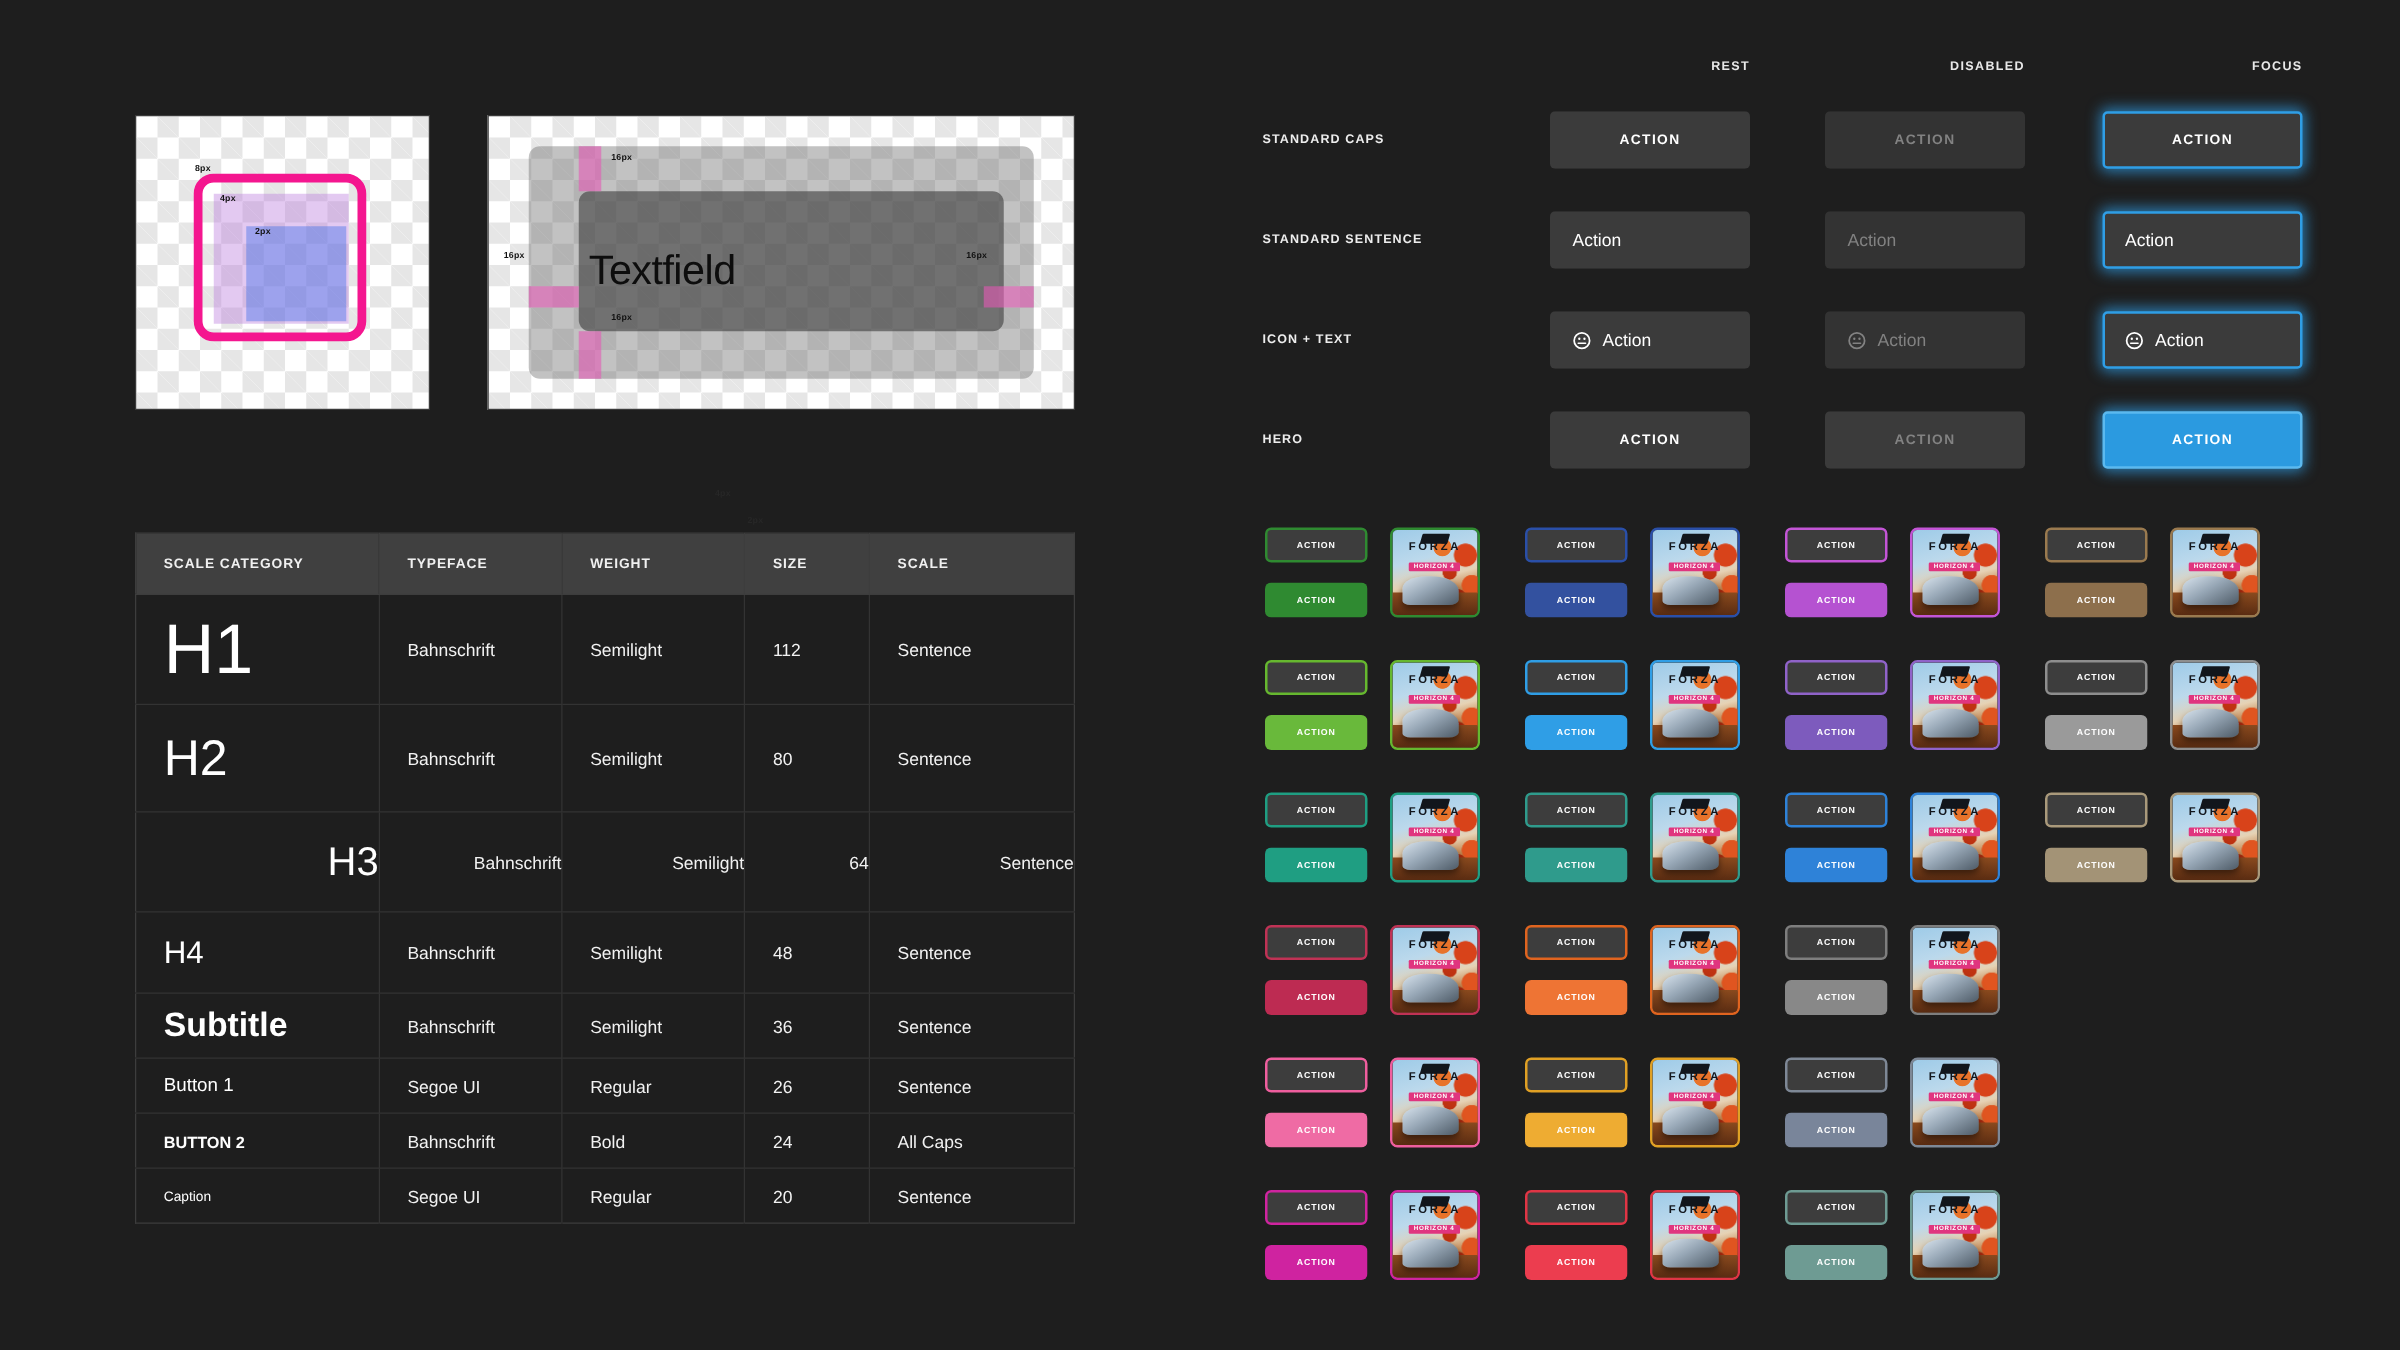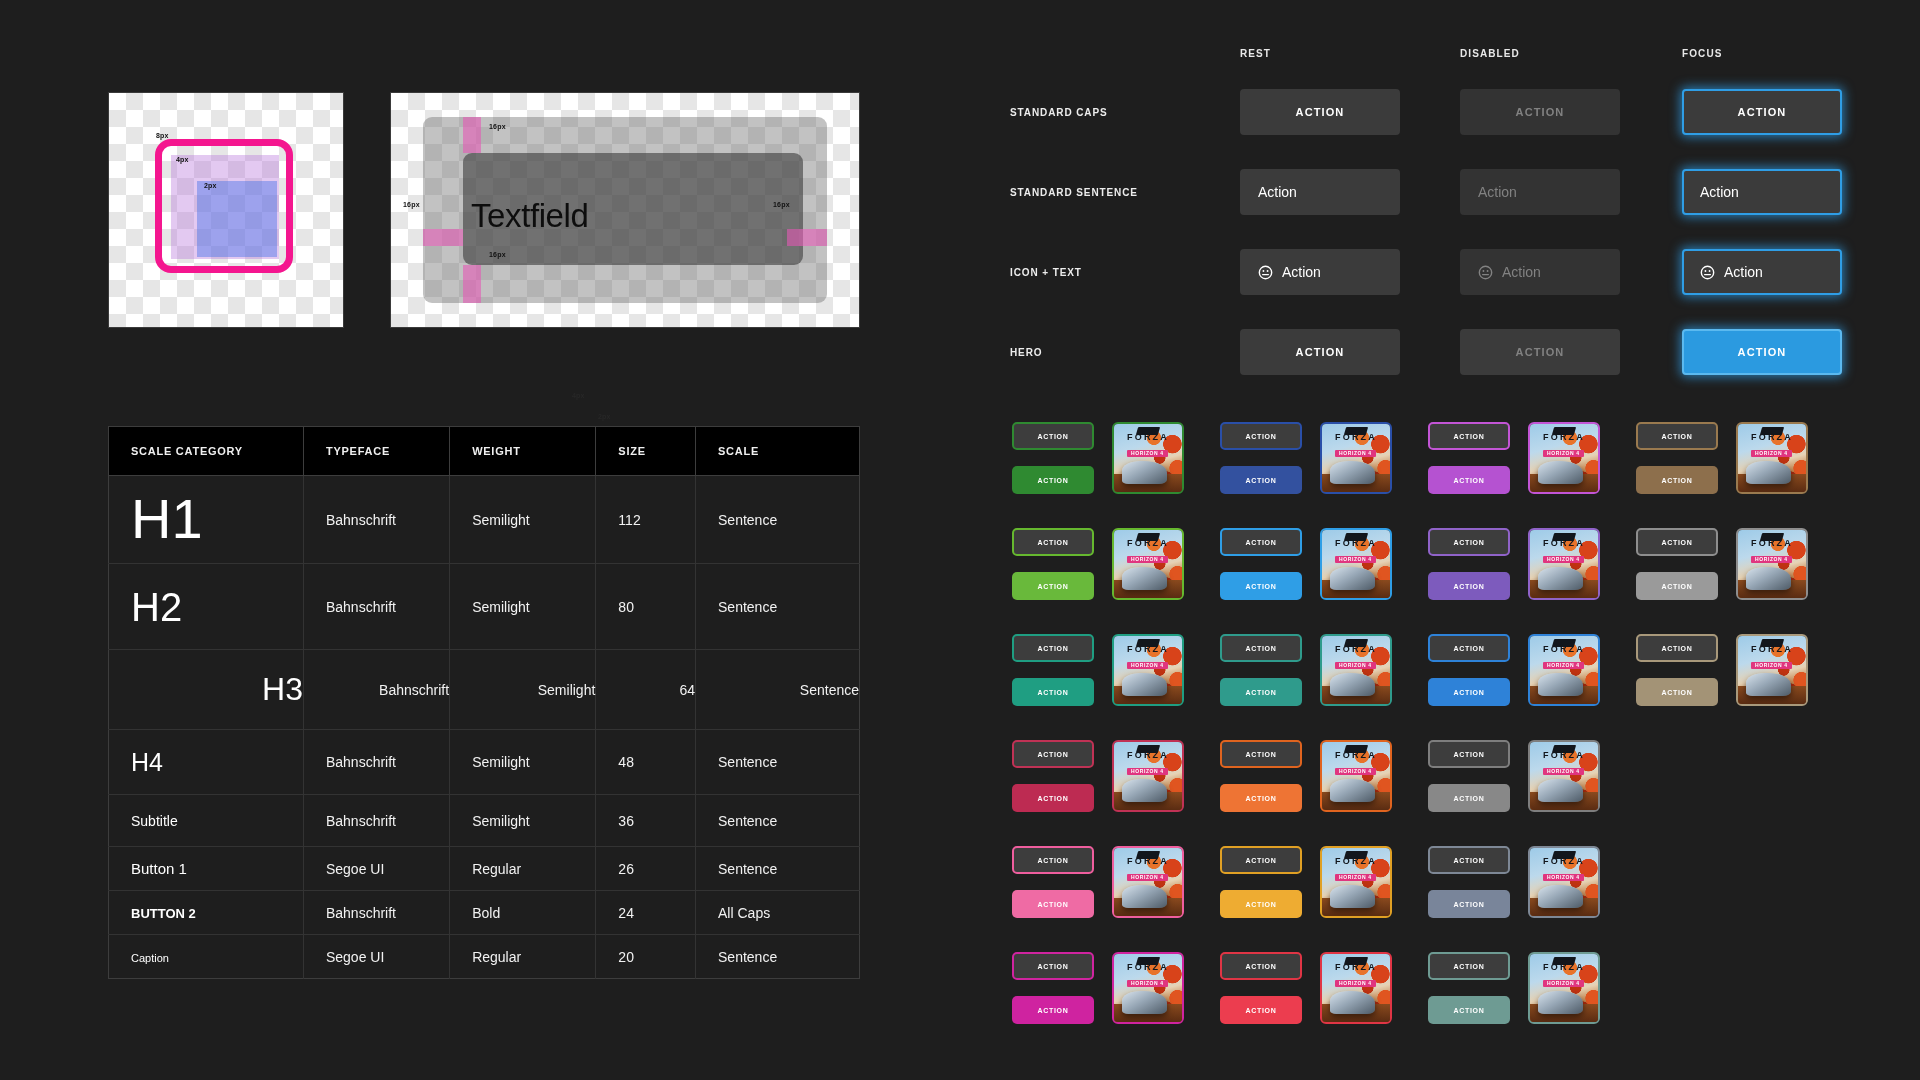--- a/index.html
+++ b/index.html
@@ -66,21 +66,21 @@
     color: #272727; letter-spacing: .2px;
   }
 
   
   #type-table {
     position: absolute; left: 108px; top: 426px;
     width: 752px; border-collapse: collapse;
     border: 1px solid #3d3d3d;
   }
   #type-table th {
-    background: #000000; color: #f0f0f0;
+    background: #404040; color: #f0f0f0;
     font-size: 11px; font-weight: 700; letter-spacing: .75px;
     padding: 18px 0 18px 22px; text-align: left;
     border-right: 1px solid #3d3d3d; border-bottom: 1px solid #3d3d3d;
   }
   #type-table th:last-child, #type-table td:last-child { border-right: none; }
   #type-table td {
     color: #f2f2f2; padding: 0 0 0 22px; vertical-align: middle;
     border-right: 1px solid #333; border-bottom: 1px solid #333;
     font-size: 14px;
   }
@@ -92,21 +92,21 @@
   .col-case { width: 148px; }
   .sample {
     color: #ffffff; line-height: 1.05;
     font-family: "Liberation Sans", sans-serif;
   }
 
   
   #state-matrix { position: absolute; left: 1010px; top: 40px; width: 720px; }
   .sm-head { position: relative; height: 32px; }
   .sm-col-title {
-    position: absolute; top: 8px; width: 160px; text-align: left;
+    position: absolute; top: 8px; width: 160px; text-align: right;
     font-size: 10px; font-weight: 700; letter-spacing: 1.1px; color: #e8e8e8;
   }
   .sm-row { position: relative; height: 80px; }
   .sm-row-label {
     position: absolute; left: 0; top: 50%; transform: translateY(-50%);
     font-size: 10px; font-weight: 700; letter-spacing: .9px; color: #ededed;
   }
   .btn {
     position: absolute; top: 50%; transform: translateY(-50%);
     width: 160px; height: 46px; border-radius: 4px;
@@ -246,21 +246,21 @@
           <td class="">Sentence</td>
         </tr>
         <tr style="height: 65px;">
           <td><span class="sample" style="font-size: 25px; font-weight: 300;">H4</span></td>
           <td class="">Bahnschrift</td>
           <td class="">Semilight</td>
           <td class="">48</td>
           <td class="">Sentence</td>
         </tr>
         <tr style="height: 52px;">
-          <td><span class="sample" style="font-size: 14px; font-weight: 400;">Subtitle</span></td>
+          <td><span class="sample" style="font-size: 27px; font-weight: 700;">Subtitle</span></td>
           <td class="">Bahnschrift</td>
           <td class="">Semilight</td>
           <td class="">36</td>
           <td class="">Sentence</td>
         </tr>
         <tr style="height: 44px;">
           <td><span class="sample" style="font-size: 15px; font-weight: 400;">Button 1</span></td>
           <td class="">Segoe UI</td>
           <td class="">Regular</td>
           <td class="">26</td>

